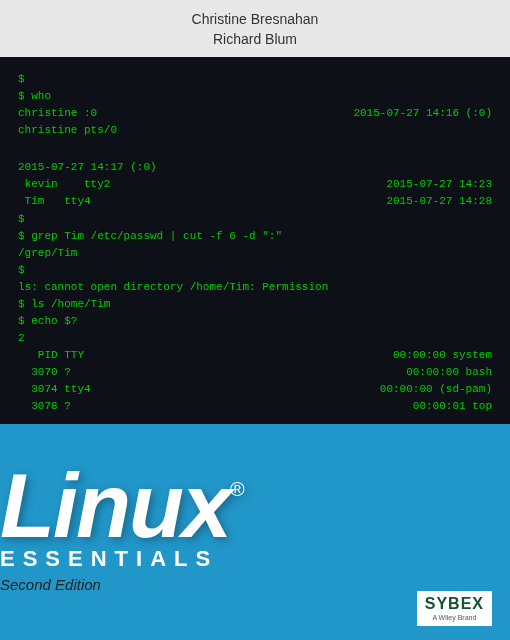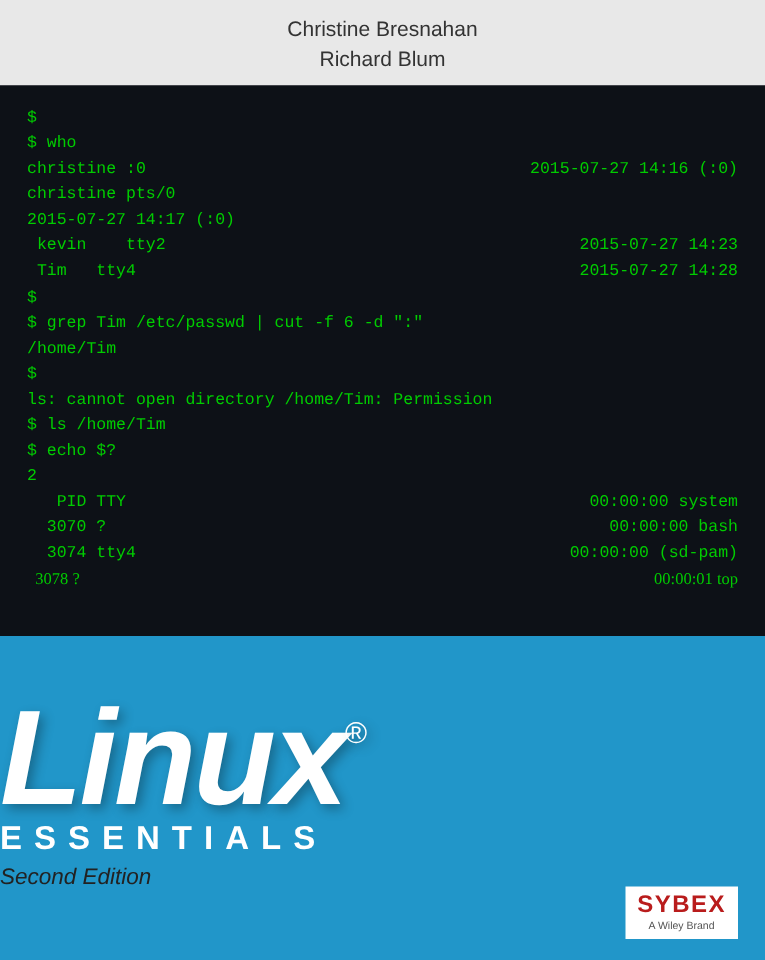--- a/index.html
+++ b/index.html
@@ -51,20 +51,21 @@
       line-height: 1.55;
       white-space: pre;
     }
 
     .terminal-prompt {
       color: #00cc00;
     }
 
     .terminal-output {
       color: #00cc00;
+      gap: 20px;
     }
 
     
     .bottom-section {
       background: #2196c9;
       height: 216px;
       display: flex;
       flex-direction: column;
       justify-content: center;
       position: relative;
@@ -122,21 +123,21 @@
       background: white;
       padding: 4px 8px;
       display: flex;
       flex-direction: column;
       align-items: center;
     }
 
     .sybex-text {
       font-size: 16px;
       font-weight: 900;
-      color: #b91c1c;
+      color: #14532d;
       letter-spacing: 1px;
     }
 
     .sybex-sub {
       font-size: 7px;
       color: #555;
       text-align: center;
       line-height: 1.3;
     }
   </style>
@@ -152,30 +153,30 @@
 
   <div class="terminal-section">
     <div class="terminal-line terminal-prompt">$</div>
     <div class="terminal-line terminal-prompt">$ who</div>
     <div class="terminal-line terminal-output" style="display:flex; justify-content:space-between;"><span>christine :0</span><span>2015-07-27 14:16 (:0)</span></div>
     <div class="terminal-line terminal-output" style="display:flex; justify-content:space-between;flex-direction:column;"><span>christine pts/0</span><span>2015-07-27 14:17 (:0)</span></div>
     <div class="terminal-line terminal-output" style="display:flex; justify-content:space-between;text-align:right;"><span>&nbsp;kevin&nbsp;&nbsp;&nbsp;&nbsp;tty2</span><span>2015-07-27 14:23</span></div>
     <div class="terminal-line terminal-output" style="display:flex; justify-content:space-between;"><span>&nbsp;Tim&nbsp;&nbsp;&nbsp;tty4</span><span>2015-07-27 14:28</span></div>
     <div class="terminal-line terminal-prompt">$</div>
     <div class="terminal-line terminal-prompt">$ grep Tim /etc/passwd | cut -f 6 -d ":"</div>
-    <div class="terminal-line terminal-output">/home/Tim</div>
+    <div class="terminal-line terminal-output">/grep/Tim</div>
     <div class="terminal-line terminal-prompt">$</div>
     <div class="terminal-line terminal-output">ls: cannot open directory /home/Tim: Permission</div>
     <div class="terminal-line terminal-prompt">$ ls /home/Tim</div>
     <div class="terminal-line terminal-prompt">$ echo $?</div>
     <div class="terminal-line terminal-output">2</div>
     <div class="terminal-line terminal-output" style="display:flex; justify-content:space-between;"><span>&nbsp;&nbsp;&nbsp;PID TTY</span><span>00:00:00 system</span></div>
     <div class="terminal-line terminal-output" style="display:flex; justify-content:space-between;"><span>&nbsp;&nbsp;3070 ?</span><span>00:00:00 bash</span></div>
     <div class="terminal-line terminal-output" style="display:flex; justify-content:space-between;"><span>&nbsp;&nbsp;3074 tty4</span><span>00:00:00 (sd-pam)</span></div>
-    <div class="terminal-line terminal-output" style="display:flex; justify-content:space-between;font-family:Liberation Serif, serif;"><span>&nbsp;&nbsp;3078 ?</span><span>00:00:01 top</span></div>
+    <div class="terminal-line terminal-output" style="display:flex; justify-content:space-between;"><span>&nbsp;&nbsp;3078 ?</span><span>00:00:01 top</span></div>
   </div>
 
   <div class="bottom-section">
     <div class="linux-title">
       <span>Linux</span><span class="linux-registered">®</span>
     </div>
     <div class="essentials-text">ESSENTIALS</div>
     <div class="second-edition">Second Edition</div>
 
     <div class="sybex-logo">

